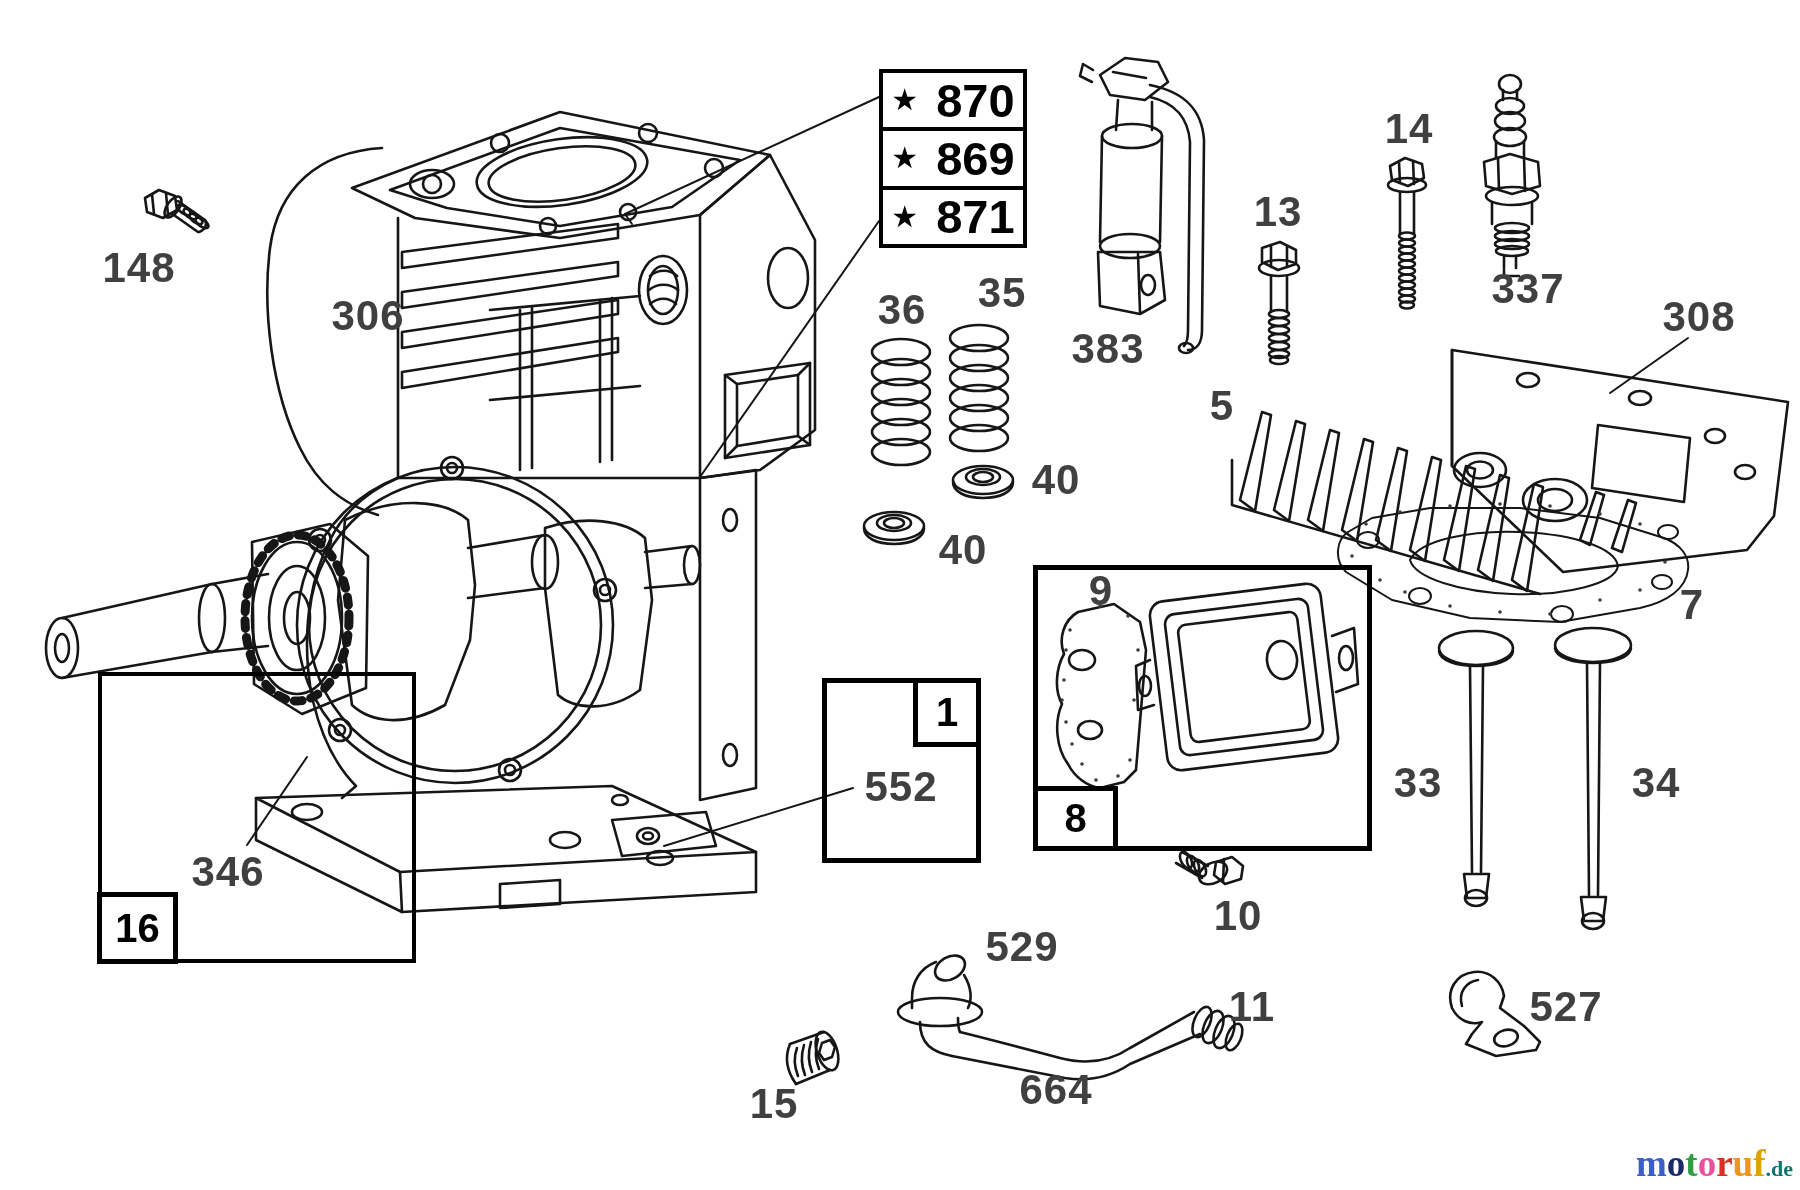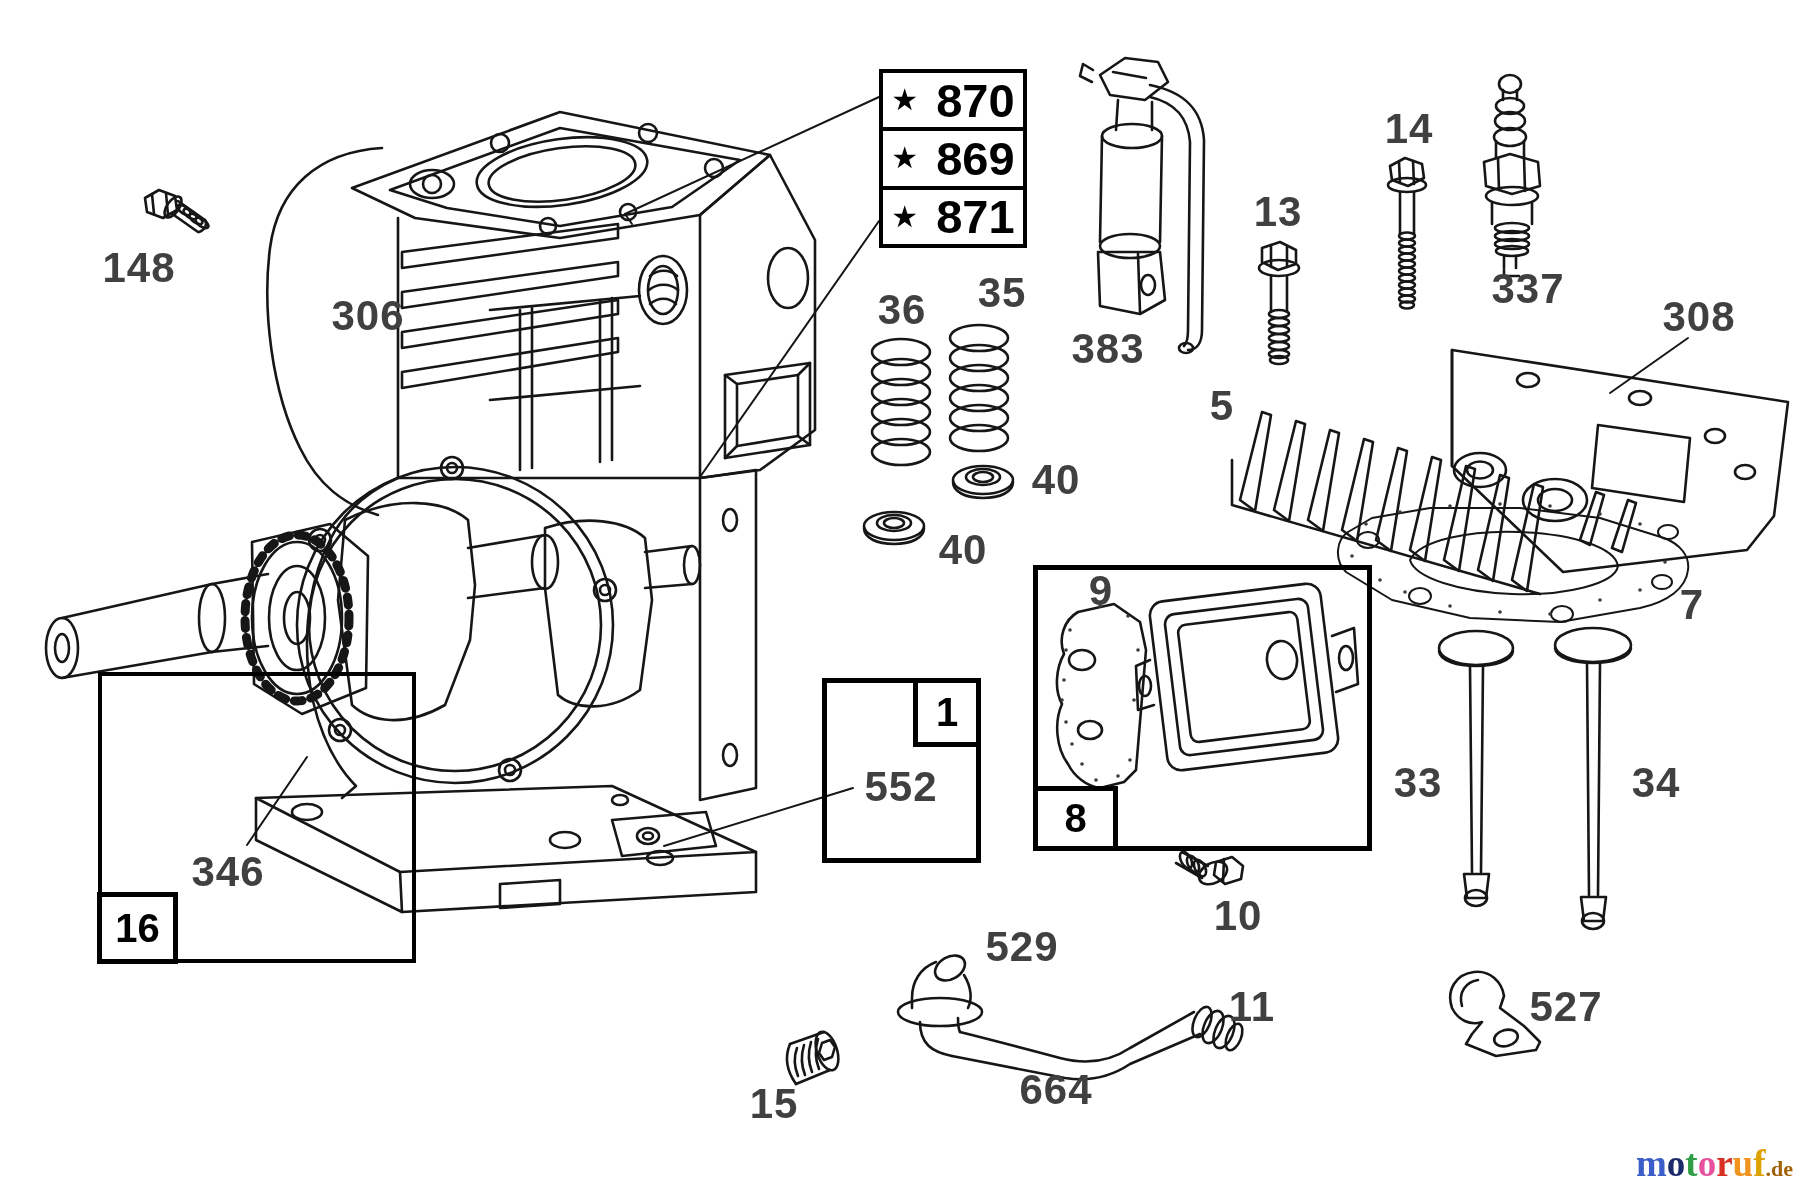--- a/index.html
+++ b/index.html
@@ -14,21 +14,21 @@
   .tbox{position:absolute;border:4px solid #000;background:transparent;}
   .tbox.filled{background:#fff;display:flex;align-items:center;justify-content:center;}
   .tbox.filled span{font-weight:bold;font-size:40px;color:#000;}
   .star-box{position:absolute;border:4px solid #000;background:#fff;display:flex;flex-direction:column;}
   .star-row{flex:1;display:flex;align-items:center;justify-content:center;gap:18px;border-top:4px solid #000;}
   .star-row:first-child{border-top:none;}
   .star-row .star{font-size:30px;line-height:1;}
   .star-row .num{font-weight:bold;font-size:47px;line-height:1;}
   .watermark{position:absolute;left:1636px;top:1142px;font-family:"Liberation Serif",serif;
              font-weight:bold;font-size:37px;letter-spacing:0px;}
-  .watermark .wm-suffix{font-size:22px;color:#a16207;font-weight:bold;}
+  .watermark .wm-suffix{font-size:22px;color:#0f766e;font-weight:bold;}
 </style>
 </head>
 <body>
 
 <div id="stage">
 
   <svg id="art" width="1800" height="1190" viewBox="0 0 1800 1190">
 
     <g class="ln">
       <polygon points="145,198 159,190 175,196 177,210 163,218 147,212"></polygon>

